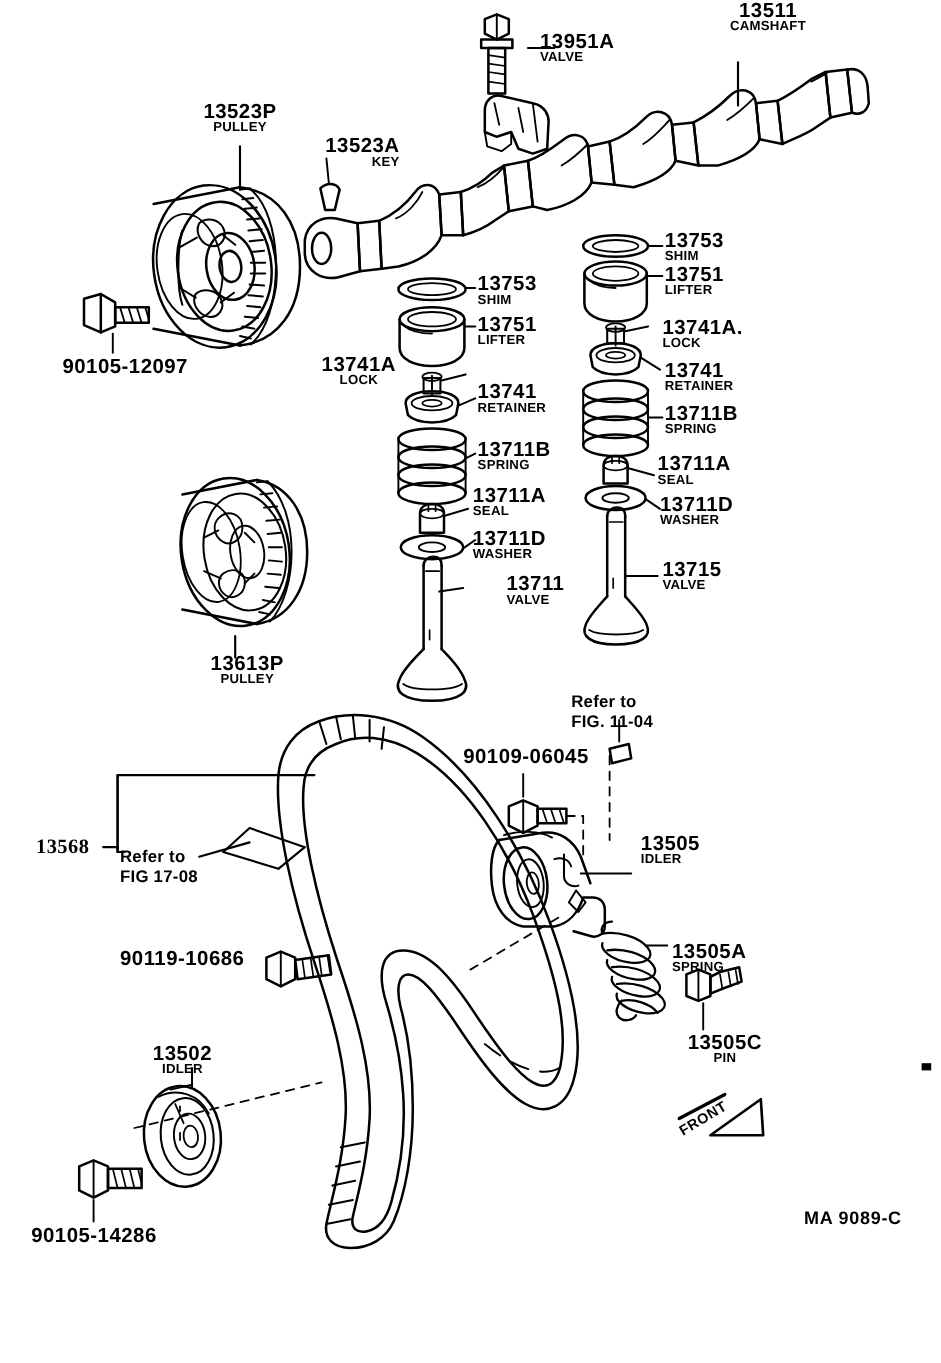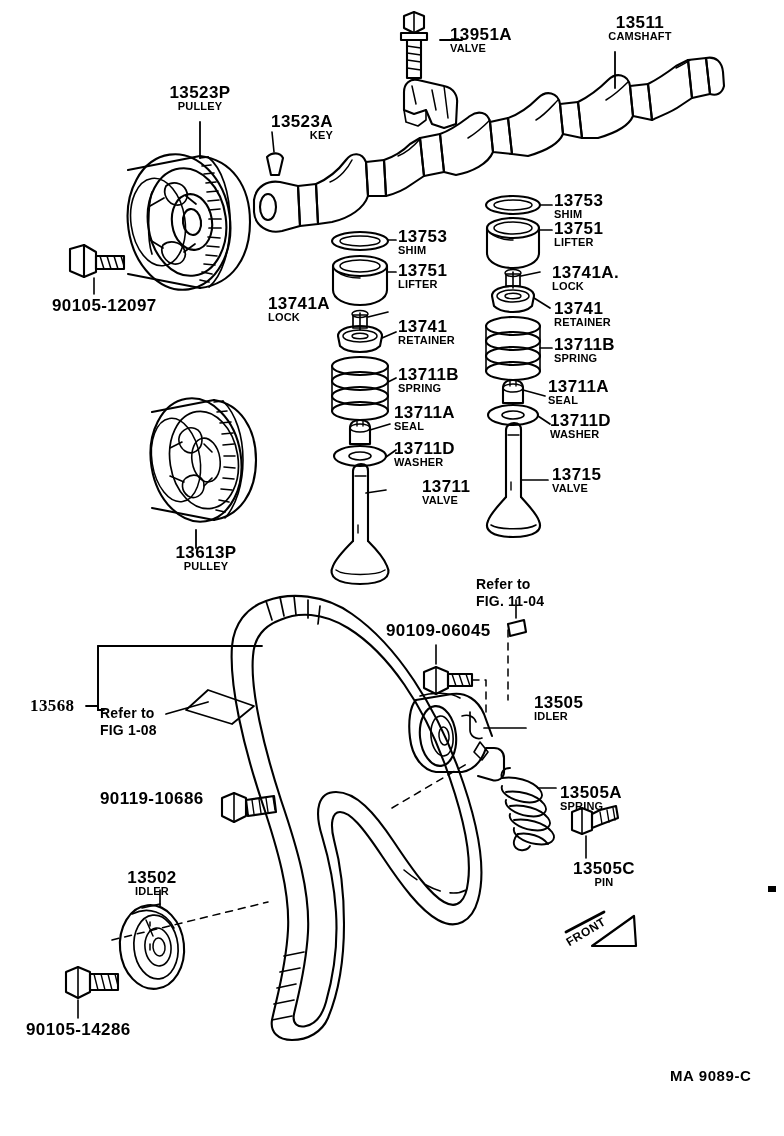--- a/index.html
+++ b/index.html
@@ -396,21 +396,21 @@
   <div class="lbl ctr" style="left:278px;top:113px;margin-left:24px;">
     <div class="pn">13523A</div>
     <div class="sub" style="text-align:right;padding-left:4px;">KEY</div>
   </div>
 
   <div class="lbl" style="left:450px;top:26px;">
     <div class="pn">13951A</div>
     <div class="sub">VALVE</div>
   </div>
 
-  <div class="lbl ctr" style="left:640px;top:14px;">
+  <div class="lbl ctr" style="left:640px;top:0;">
     <div class="pn">13511</div>
     <div class="sub">CAMSHAFT</div>
   </div>
 
   <div class="lbl" style="left:52px;top:297px;">
     <div class="pn">90105-12097</div>
   </div>
 
   <div class="lbl ctr" style="left:206px;top:544px;">
     <div class="pn">13613P</div>
@@ -418,21 +418,21 @@
   </div>
 
   <div class="lbl" style="left:398px;top:228px;">
     <div class="pn">13753</div>
     <div class="sub">SHIM</div>
   </div>
   <div class="lbl" style="left:398px;top:262px;">
     <div class="pn">13751</div>
     <div class="sub">LIFTER</div>
   </div>
-  <div class="lbl" style="left:268px;top:295px;text-align:left;">
+  <div class="lbl" style="left:268px;top:295px;text-align:center;">
     <div class="pn">13741A</div>
     <div class="sub">LOCK</div>
   </div>
   <div class="lbl" style="left:398px;top:318px;">
     <div class="pn">13741</div>
     <div class="sub">RETAINER</div>
   </div>
   <div class="lbl" style="left:398px;top:366px;">
     <div class="pn">13711B</div>
     <div class="sub">SPRING</div>
@@ -482,21 +482,21 @@
     <div class="pn">13715</div>
     <div class="sub">VALVE</div>
   </div>
 
   <div class="lbl" style="left:30px;top:697px;font-family:Liberation Serif, serif;">
     <div class="pn">13568</div>
   </div>
 
   <div class="lbl ref" style="left:100px;top:705px;">
     <div>Refer to</div>
-    <div>FIG 1-08</div>
+    <div>FIG 17-08</div>
   </div>
 
   <div class="lbl ref" style="left:476px;top:576px;">
     <div>Refer to</div>
     <div>FIG. 11-04</div>
   </div>
 
   <div class="lbl" style="left:386px;top:622px;">
     <div class="pn">90109-06045</div>
   </div>
@@ -524,15 +524,15 @@
     <div class="pn">13502</div>
     <div class="sub">IDLER</div>
   </div>
 
   <div class="lbl" style="left:26px;top:1021px;">
     <div class="pn">90105-14286</div>
   </div>
 
   <div class="lbl front" style="left:564px;top:938px;">FRONT</div>
 
-  <div class="lbl code" style="left:670px;top:1068px;">MA 9089-C</div>
+  <div class="lbl code" style="left:670px;top:1008px;">MA 9089-C</div>
 
 </div>
 
 </body></html>

